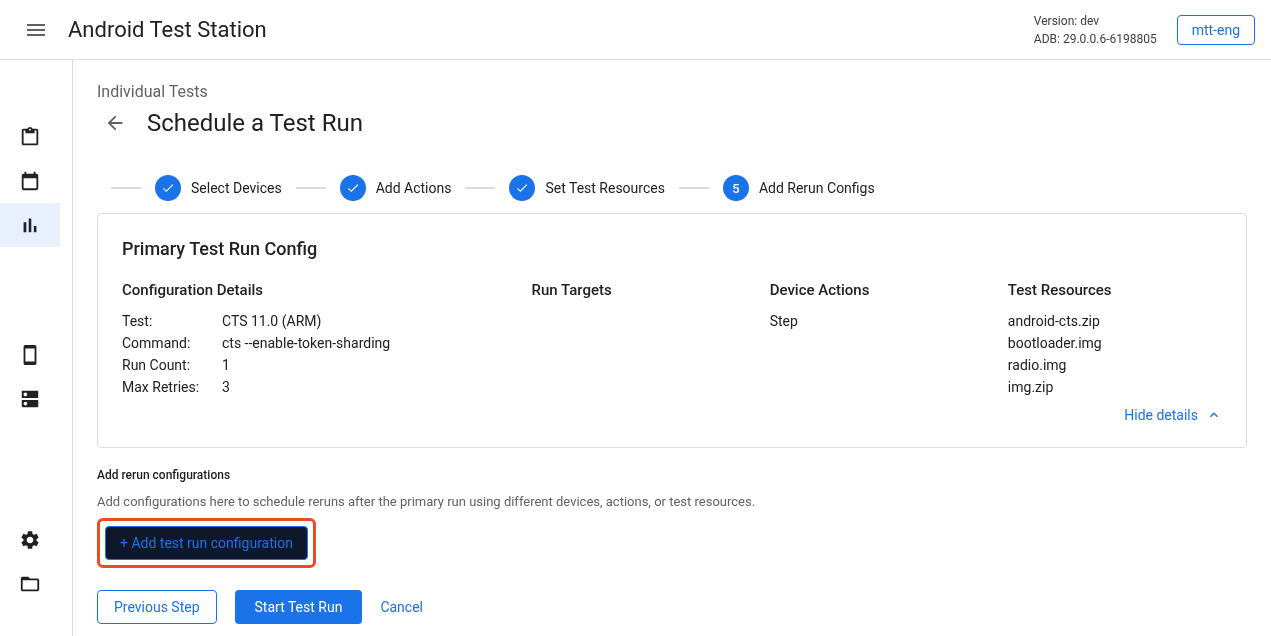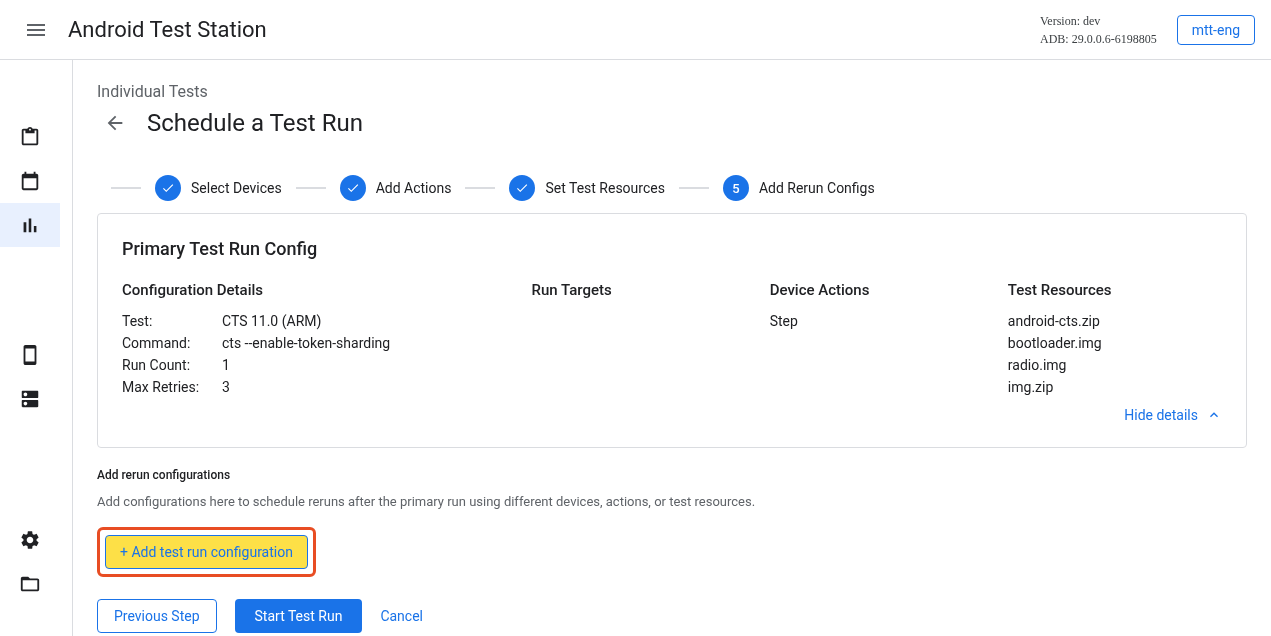--- a/index.html
+++ b/index.html
@@ -5,21 +5,21 @@
     * { box-sizing: border-box; margin: 0; padding: 0; }
     body { font-family: Roboto, "Helvetica Neue", Arial, sans-serif; width: 1271px; height: 636px; overflow: hidden; background: #fff; color: #202124; }
     
     .topbar { height: 60px; display: flex; align-items: center; padding: 0 16px; border-bottom: 1px solid #dadce0; }
     .menu-btn { width: 40px; height: 40px; display: flex; align-items: center; justify-content: center; cursor: pointer; margin-right: 12px; }
     .menu-icon { width: 18px; height: 12px; }
     .menu-icon div { height: 2px; background: #5f6368; margin-bottom: 3px; }
     .menu-icon div:last-child { margin-bottom: 0; }
     .app-title { font-size: 22px; font-weight: 400; color: #202124; }
     .top-right { margin-left: auto; display: flex; align-items: center; gap: 20px; }
-    .version-block { font-size: 12px; color: #3c4043; line-height: 1.5; font-family: Liberation Serif, serif; }
+    .version-block { font-size: 12px; color: #3c4043; line-height: 1.5; }
     .profile-btn { border: 1px solid #1a73e8; color: #1a73e8; padding: 6px 14px; border-radius: 4px; font-size: 14px; cursor: pointer; }
     
     .layout { display: flex; height: calc(100% - 60px); gap: 12px; }
     .sidebar { width: 60px; background: #fff; display: flex; flex-direction: column; align-items: center; padding-top: 55px; }
     .side-group-top { display: flex; flex-direction: column; }
     .side-spacer { height: 86px; }
     .side-group-bottom { display: flex; flex-direction: column; margin-top: auto; padding-bottom: 30px; }
     .side-icon-wrap { width: 60px; height: 44px; display: flex; align-items: center; justify-content: center; cursor: pointer; }
     .side-icon-wrap.active { background: #e8f0fe; }
     .side-icon-wrap svg { width: 22px; height: 22px; fill: #202124; }
@@ -45,24 +45,24 @@
     .col.config { flex: 1.8; }
     .col-head { font-size: 15px; font-weight: 500; margin-bottom: 14px; }
     .kv-row { display: flex; font-size: 14px; margin-bottom: 6px; color: #202124; }
     .kv-key { width: 100px; }
     .plain-item { font-size: 14px; margin-bottom: 6px; }
     .hide-row { display: flex; justify-content: flex-end; margin-top: 6px; }
     .hide-link { color: #1a73e8; font-size: 14px; cursor: pointer; display: flex; align-items: center; gap: 8px; }
     .hide-link svg { width: 16px; height: 16px; fill: #1a73e8; }
     
     .section-title { font-size: 12px; font-weight: 500; margin-bottom: 12px; }
-    .section-desc { font-size: 13px; color: #5f6368; margin-bottom: 18px; }
+    .section-desc { font-size: 13px; color: #5f6368; margin-bottom: 9px; }
     
     .highlight-box { display: inline-block; border: 3px solid #e84d23; border-radius: 6px; padding: 5px; margin-bottom: 22px; }
-    .outline-btn { border: 1px solid #1a73e8; color: #1a73e8; background: #fde047; padding: 8px 14px; border-radius: 4px; font-size: 14px; cursor: pointer; }
+    .outline-btn { border: 1px solid #1a73e8; color: #1a73e8; background: #0f172a; padding: 8px 14px; border-radius: 4px; font-size: 14px; cursor: pointer; }
     
     .actions { display: flex; align-items: center; gap: 18px; }
     .btn-outline { border: 1px solid #1a73e8; color: #1a73e8; background: #fff; padding: 8px 16px; border-radius: 4px; font-size: 14px; cursor: pointer; }
     .btn-primary { background: #1a73e8; color: #fff; border: none; padding: 9px 20px; border-radius: 4px; font-size: 14px; cursor: pointer; }
     .btn-text { color: #1a73e8; font-size: 14px; cursor: pointer; }
   </style>
 </head>
 <body>
 
 <div class="topbar">

